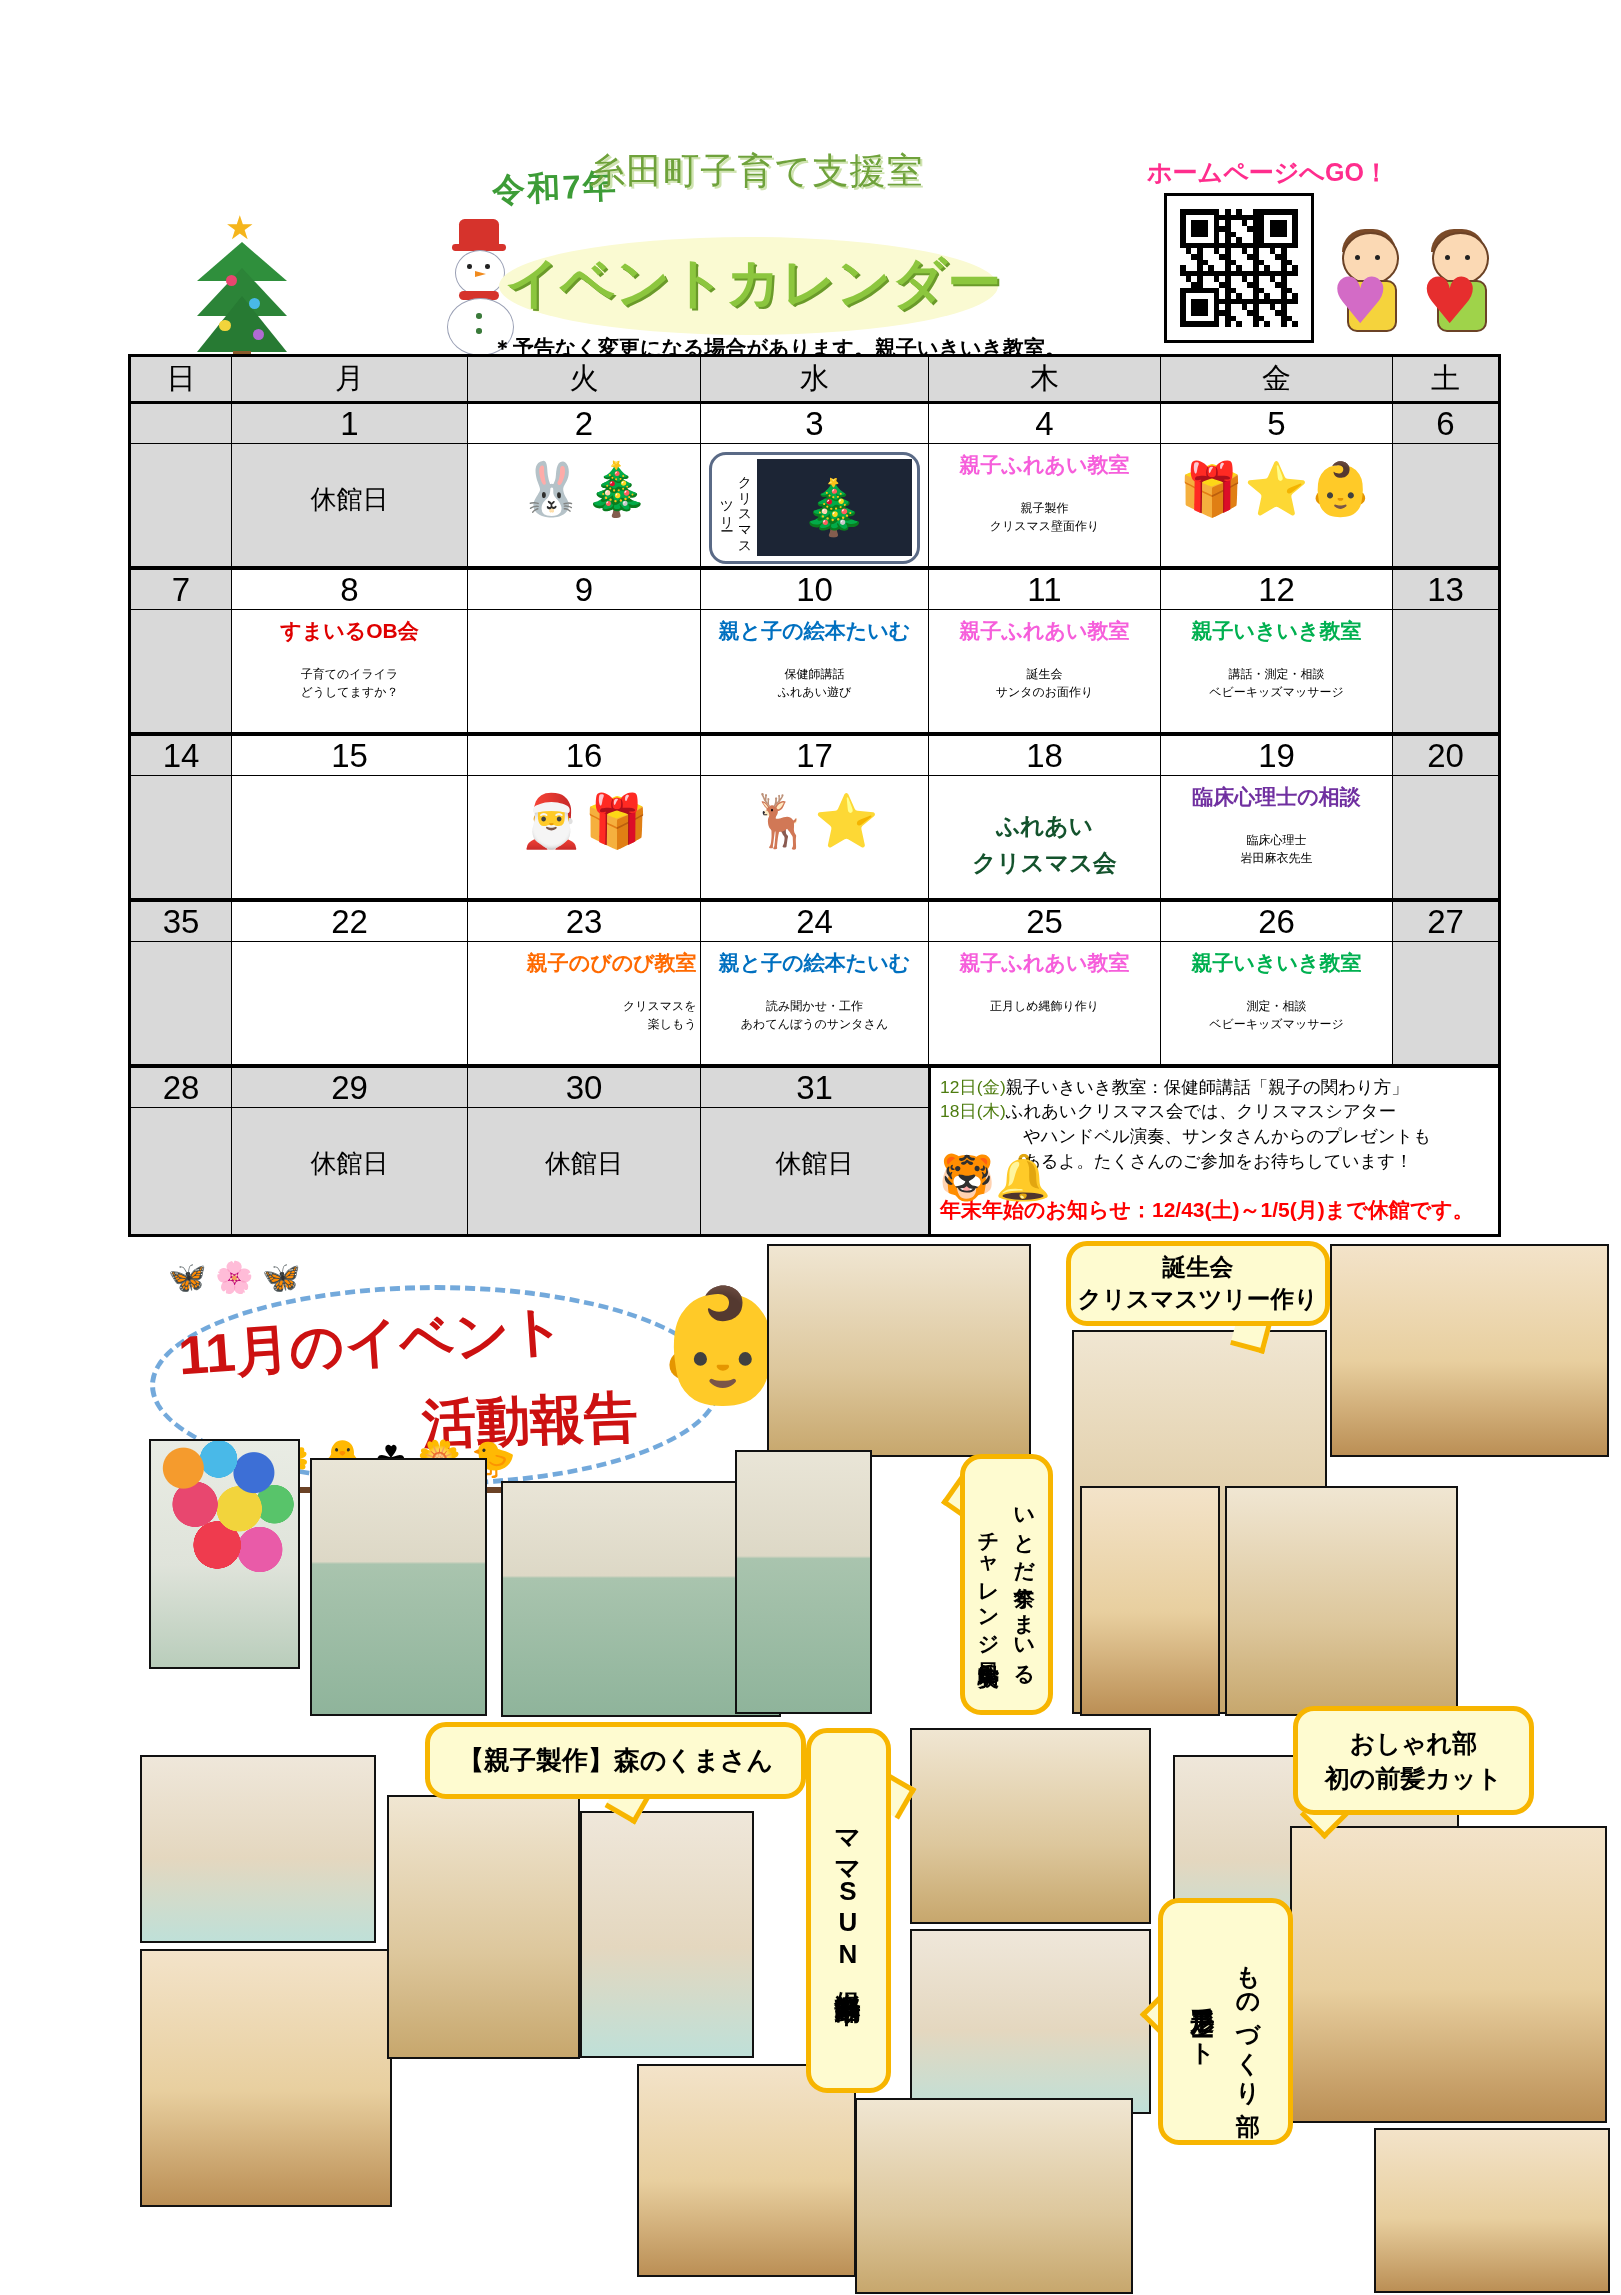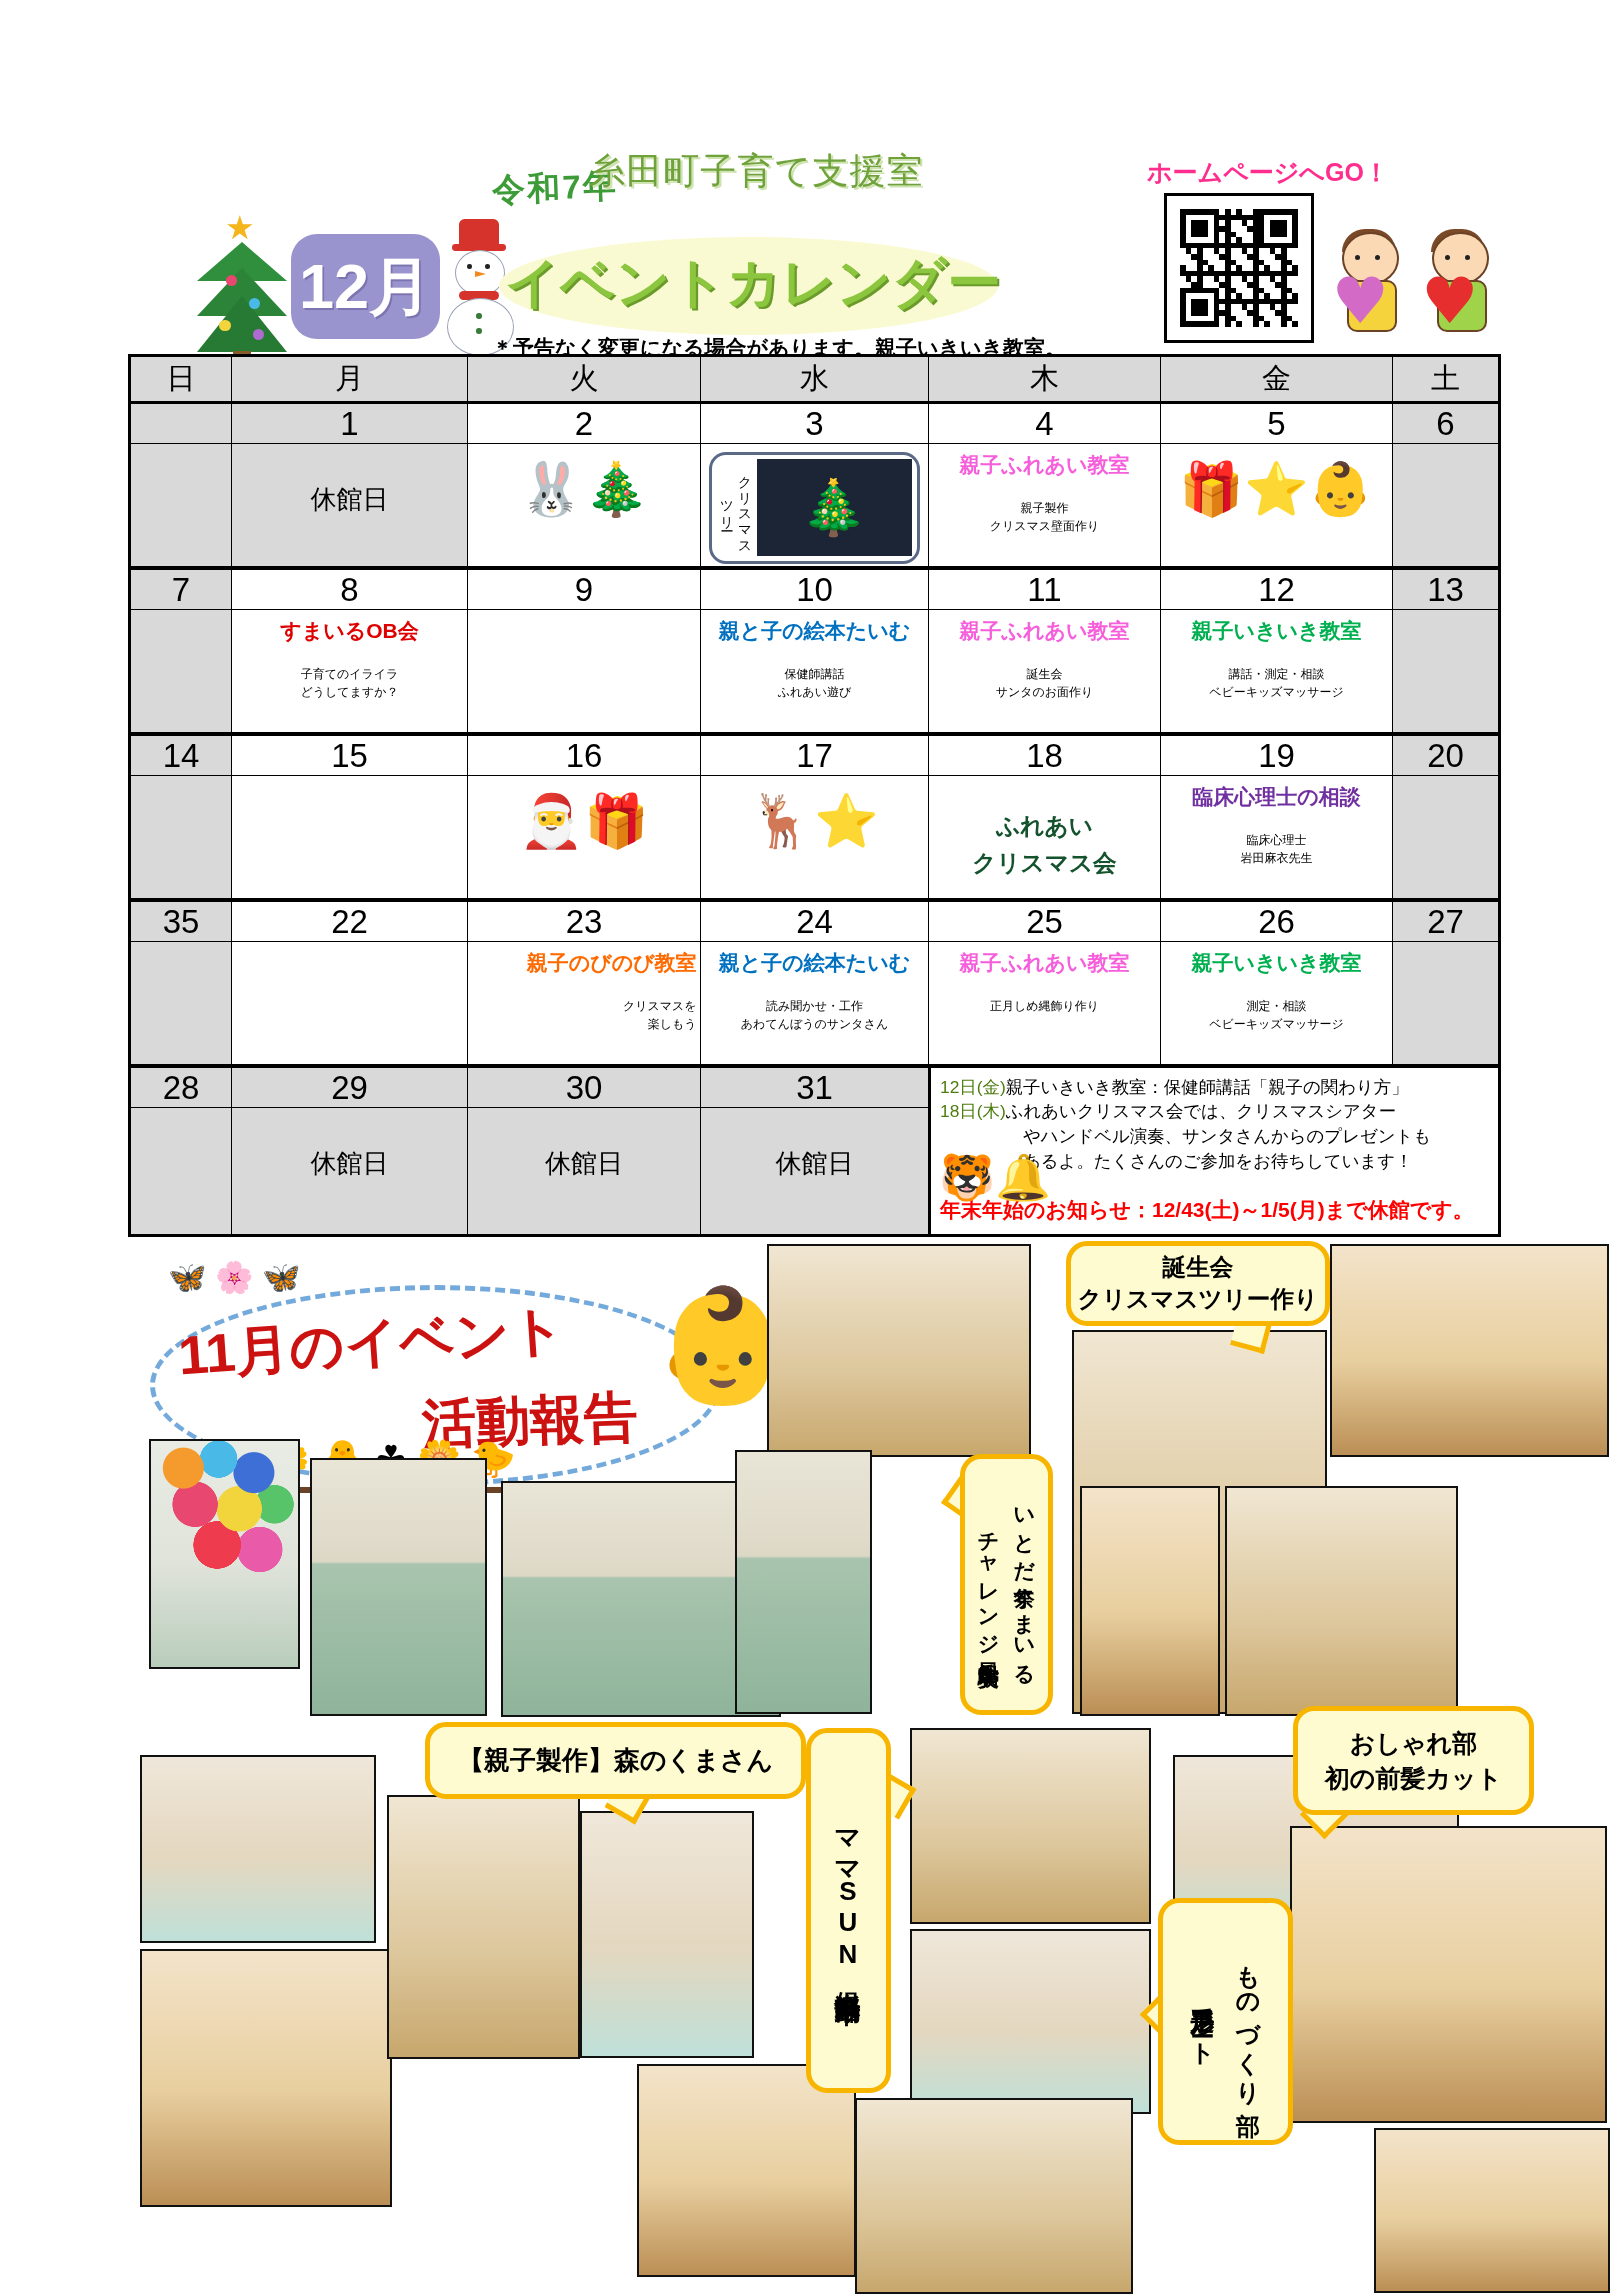--- a/index.html
+++ b/index.html
@@ -125,21 +125,20 @@
     <span class="star">★</span>
     <i class="t t1"></i>
       <i class="t t2"></i>
       <i class="t t3"></i>
     <i class="trunk"></i>
     <i class="orn" style="left:29px;top:50px;background:#e8476f;"></i>
     <i class="orn" style="left:52px;top:73px;background:#49b9e8;"></i>
     <i class="orn" style="left:22.4px;top:95px;background:#f2d43c;"></i>
     <i class="orn" style="left:56px;top:104px;background:#b06bd3;"></i>
   </div>
-  <div class="month-badge">12月</div>
   <div class="snowman">
     <i class="hat"></i>
       <i class="hatbrim"></i>
     <i class="shead"></i>
     <i class="seye" style="left:25px;top:45px;"></i>
       <i class="seye" style="left:43px;top:45px;"></i>
     <i class="snose"></i>
     <i class="sscarf"></i>
     <i class="sbody"></i>
     <i class="sbtn" style="left:34px;top:94px;"></i>

